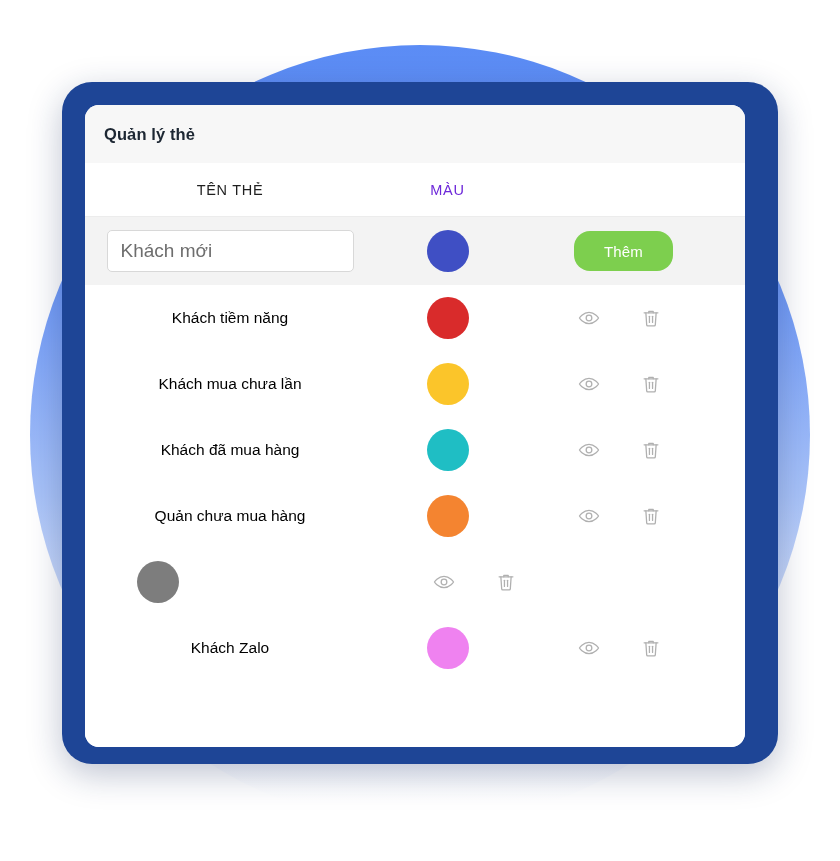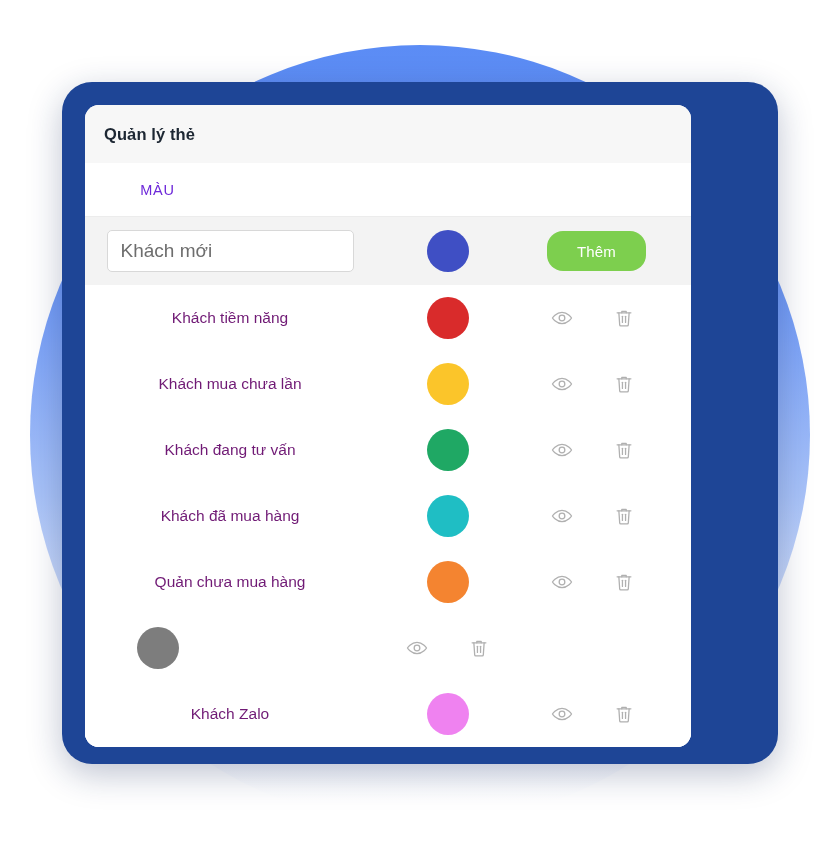--- a/index.html
+++ b/index.html
@@ -33,21 +33,21 @@
     height:682px;
     background:#1e4596;
     border-radius:30px;
     box-shadow:0 10px 34px rgba(20,40,90,.28);
   }
 
   
   .card{
     position:absolute;
     left:85px;top:105px;
-    width:606px;
+    width:660px;
     height:642px;
     background:#ffffff;
     border-radius:14px;
     overflow:hidden;
     display:flex;
     flex-direction:column;
   }
 
   
   .titlebar{
@@ -149,21 +149,21 @@
   .row{
     height:66px;
     display:flex;
     align-items:center;
     background:#ffffff;
   }
   .row .cell-name{
     width:290px;
     text-align:center;
     font-size:15.5px;
-    color:#701a75;
+    color:#000000;
   }
   .row .cell-color{
     width:145px;
     display:flex;justify-content:center;align-items:center;
   }
   .row .cell-actions{
     flex:1;
     display:flex;
     align-items:center;
     justify-content:center;
@@ -195,20 +195,21 @@
 
   <div class="frame"></div>
 
   <div class="card">
 
     <div class="titlebar">
       <div class="title">Quản lý thẻ</div>
     </div>
 
     <div class="colhead">
+      <div class="ch-name">TÊN THẺ</div>
       <div class="ch-color">MÀU</div>
       <div class="ch-actions"></div>
     </div>
 
     <div class="addrow">
       <div class="cell-name">
         <input class="tag-input" type="text" placeholder="Khách mới" style="">
       </div>
       <div class="cell-color">
         <span class="swatch" style="background: rgb(63, 79, 196);"></span>
@@ -260,43 +261,20 @@
           <path d="M4.5 6.4h15"></path>
           <path d="M9.6 6.4V4.7h4.8v1.7"></path>
           <path d="M6.4 6.4l.9 13.1c.04.6.54 1.05 1.14 1.05h7.12c.6 0 1.1-.45 1.14-1.05l.9-13.1"></path>
           <path d="M10.3 10.2v6.6"></path>
           <path d="M13.7 10.2v6.6"></path>
         </svg>
       </span>
     </div>
   </div>
 
-  <div class="row">
-    <div class="cell-name">Khách đang tư vấn</div>
-    <div class="cell-color">
-      <span class="swatch" style="background: rgb(31, 168, 100);"></span>
-    </div>
-    <div class="cell-actions">
-      <span class="icon-btn">
-        <svg width="22" height="22" viewBox="0 0 24 24" fill="none" stroke="currentColor" stroke-width="1.4" stroke-linecap="round" stroke-linejoin="round">
-          <path d="M1.6 12S5.3 5.8 12 5.8 22.4 12 22.4 12 18.7 18.2 12 18.2 1.6 12 1.6 12Z"></path>
-          <circle cx="12" cy="12" r="3.1"></circle>
-        </svg>
-      </span>
-      <span class="icon-btn">
-        <svg width="22" height="22" viewBox="0 0 24 24" fill="none" stroke="currentColor" stroke-width="1.4" stroke-linecap="round" stroke-linejoin="round">
-          <path d="M4.5 6.4h15"></path>
-          <path d="M9.6 6.4V4.7h4.8v1.7"></path>
-          <path d="M6.4 6.4l.9 13.1c.04.6.54 1.05 1.14 1.05h7.12c.6 0 1.1-.45 1.14-1.05l.9-13.1"></path>
-          <path d="M10.3 10.2v6.6"></path>
-          <path d="M13.7 10.2v6.6"></path>
-        </svg>
-      </span>
-    </div>
-  </div>
 
   <div class="row">
     <div class="cell-name">Khách đã mua hàng</div>
     <div class="cell-color">
       <span class="swatch" style="background: rgb(31, 190, 196);"></span>
     </div>
     <div class="cell-actions">
       <span class="icon-btn">
         <svg width="22" height="22" viewBox="0 0 24 24" fill="none" stroke="currentColor" stroke-width="1.4" stroke-linecap="round" stroke-linejoin="round">
           <path d="M1.6 12S5.3 5.8 12 5.8 22.4 12 22.4 12 18.7 18.2 12 18.2 1.6 12 1.6 12Z"></path>

